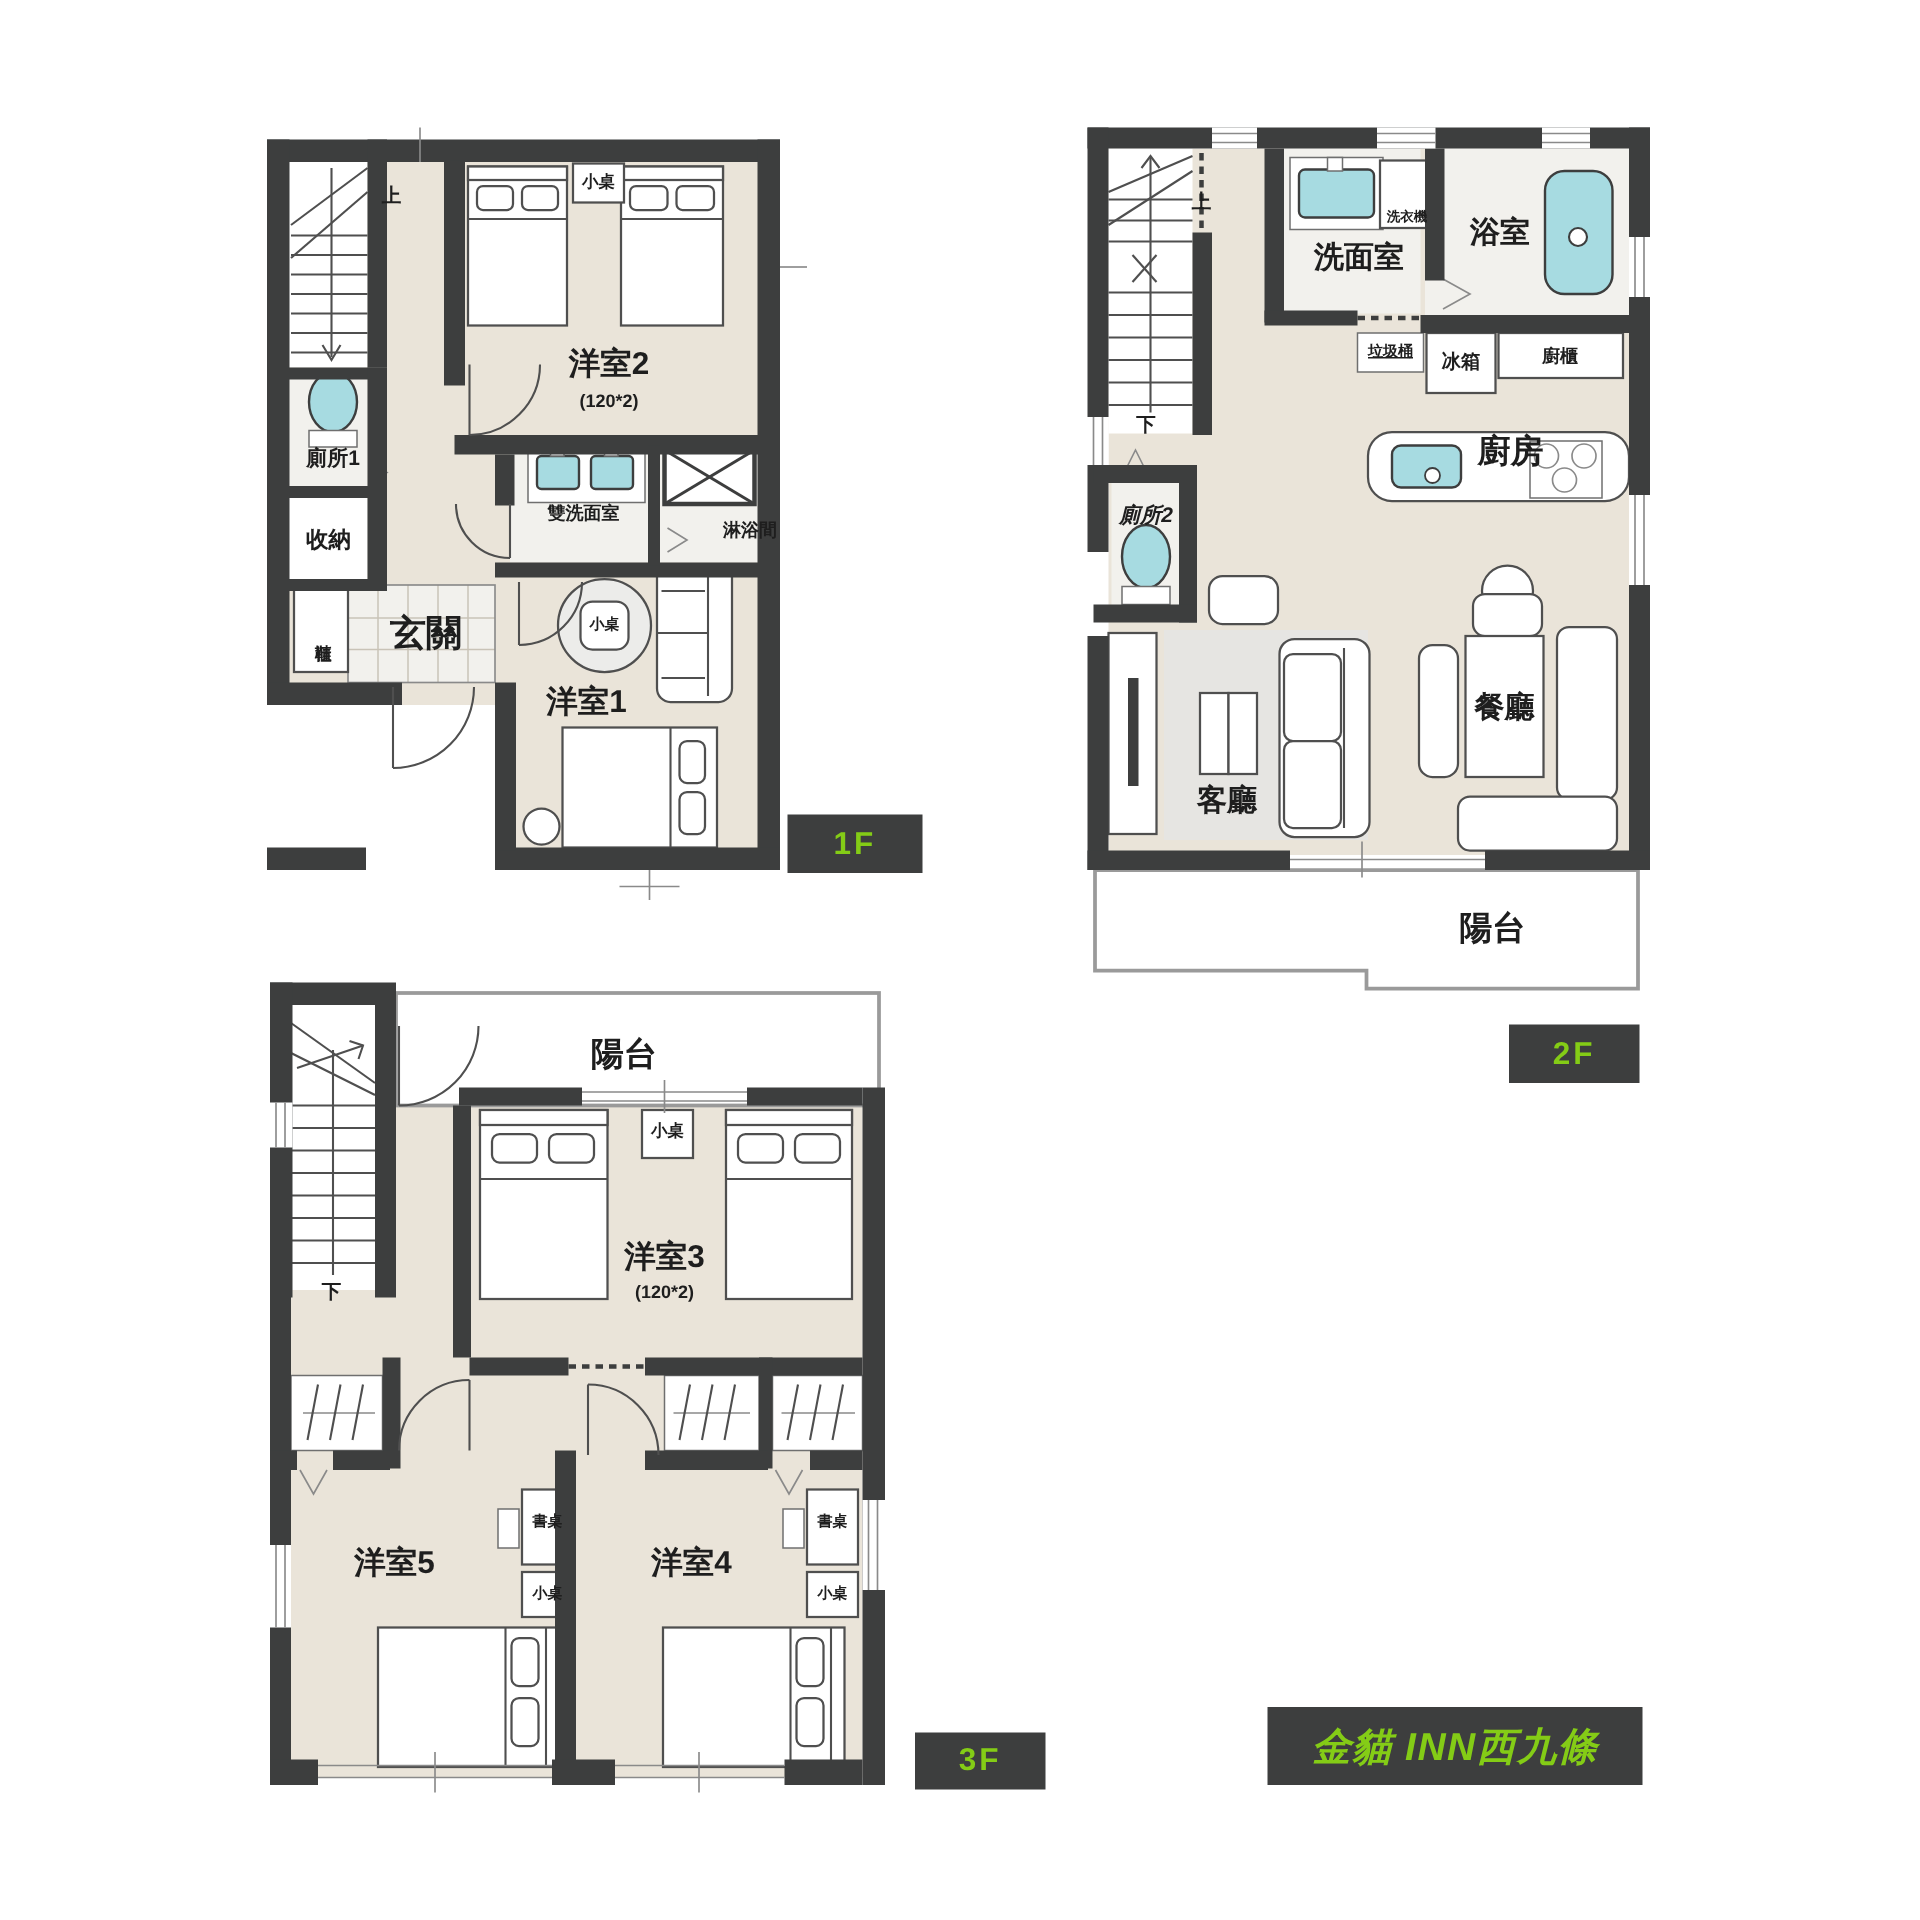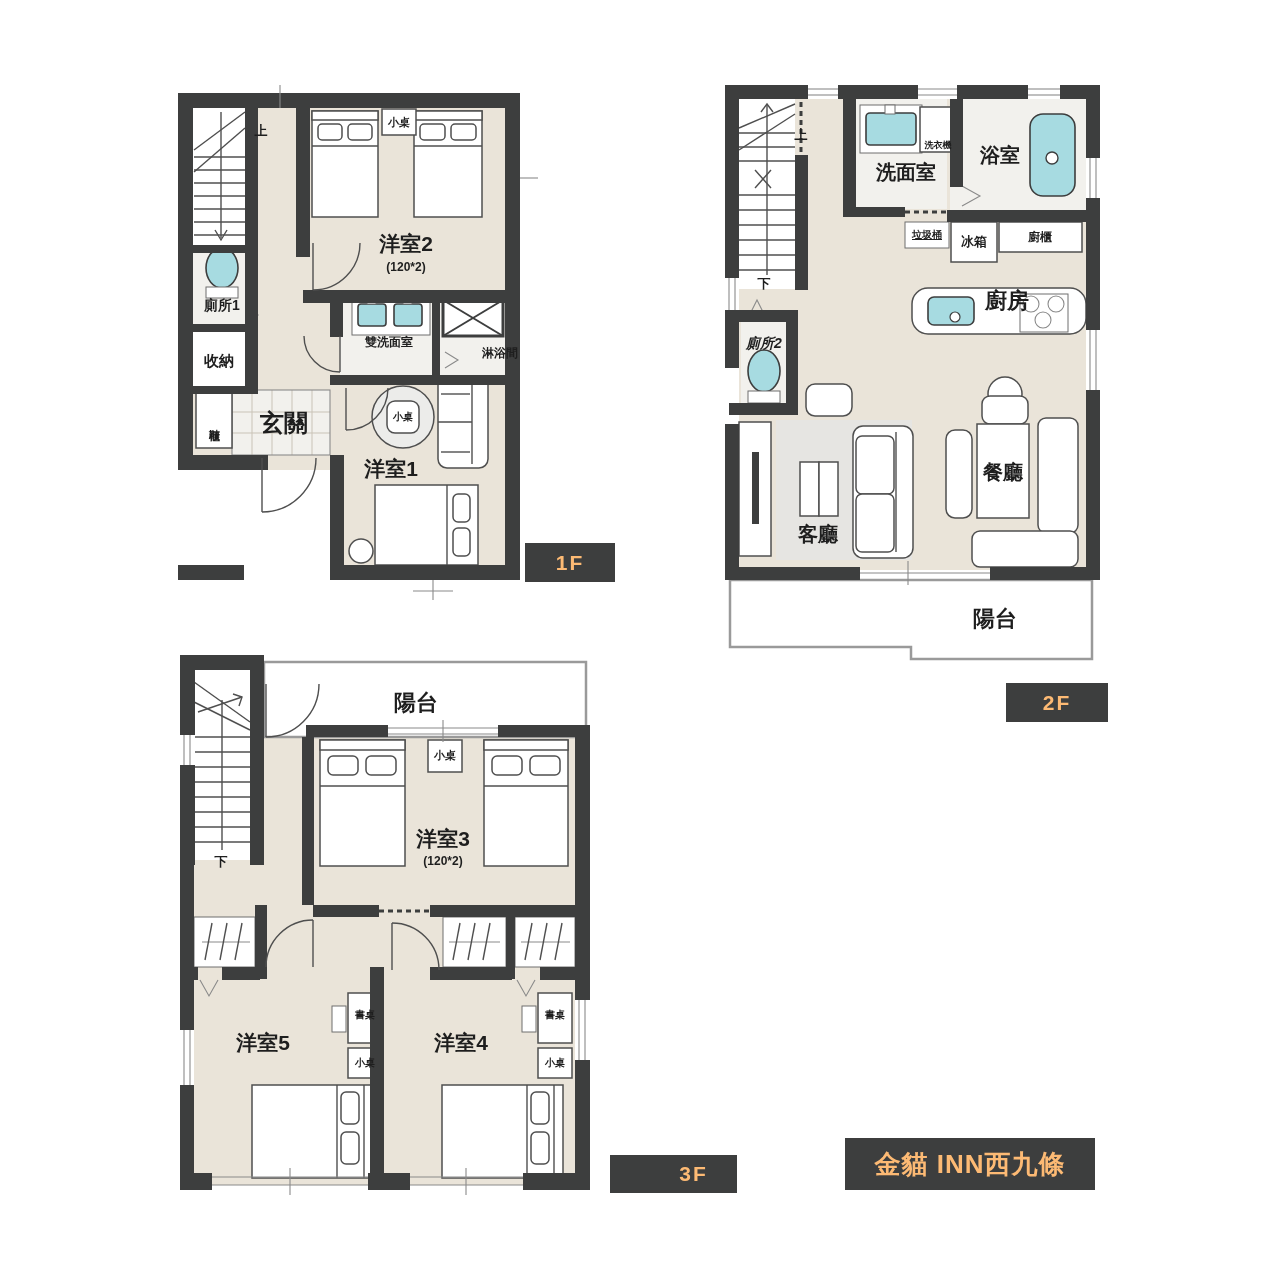--- a/index.html
+++ b/index.html
@@ -12,21 +12,21 @@
   .furn{fill:#ffffff;stroke:#4f4f4f;stroke-width:1.5;}
   .furnthin{fill:#ffffff;stroke:#6f6f6f;stroke-width:1;}
   .fix{fill:#a7dbe1;stroke:#3d3e3e;stroke-width:1.6;}
   .ln{stroke:#4f4f4f;stroke-width:1.4;fill:none;}
   .thin{stroke:#8a8a8a;stroke-width:1.1;fill:none;}
   .rail{fill:#ffffff;stroke:#9a9a9a;stroke-width:2.5;}
   .tile{stroke:#c9c3b7;stroke-width:1;}
   .dash{stroke:#3d3e3e;stroke-width:3;stroke-dasharray:5 4;fill:none;}
   .lbl{position:absolute;transform:translate(-50%,-50%);font-weight:700;color:#1e1e1e;white-space:nowrap;line-height:1;}
   .vert{writing-mode:vertical-rl;letter-spacing:1px;}
-  .tag{position:absolute;background:#3d3e3e;color:#fdba74;display:flex;align-items:center;justify-content:center;font-weight:700;letter-spacing:2px;}
+  .tag{position:absolute;background:#3d3e3e;color:#84cc16;display:flex;align-items:center;justify-content:center;font-weight:700;letter-spacing:2px;}
 </style>
 </head>
 <body>
 
 <svg width="1280" height="1280" viewBox="0 0 1280 1280">
 
   <g>
 
     <path class="floor" d="M192 107 H506 V566 H330 V470 H192 Z"></path>
     <rect class="white" x="192" y="107" width="53" height="138"></rect>
@@ -442,28 +442,28 @@
 <div class="lbl small" style="left:938px;top:128px;font-size:9px;margin-top:17px;">洗衣機</div>
 <div class="lbl" style="left:1000px;top:155px;font-size:20px;">浴室</div>
 <div class="lbl small" style="left:927px;top:235px;font-size:10px;text-decoration:underline;">垃圾桶</div>
 <div class="lbl small" style="left:974px;top:241px;font-size:13px;">冰箱</div>
 <div class="lbl small" style="left:1040px;top:237px;font-size:12px;">廚櫃</div>
 <div class="lbl" style="left:1007px;top:268px;font-size:22px;margin-top:33px;">廚房</div>
 <div class="lbl small" style="left:764px;top:343px;font-size:14px;font-style:italic;">廁所2</div>
 <div class="lbl" style="left:818px;top:534px;font-size:20px;">客廳</div>
 <div class="lbl" style="left:1003px;top:472px;font-size:20px;">餐廳</div>
 <div class="lbl" style="left:995px;top:619px;font-size:22px;">陽台</div>
-<div class="tag" style="left:1006px;top:683px;width:102px;height:39px;font-size:21px;text-align:right;">2F</div>
+<div class="tag" style="left:1006px;top:683px;width:87px;height:39px;font-size:21px;text-align:right;">2F</div>
 
 <div class="lbl" style="left:416px;top:703px;font-size:22px;">陽台</div>
 <div class="lbl" style="left:221px;top:861px;font-size:13px;">下</div>
 <div class="lbl small" style="left:445px;top:755px;font-size:11px;">小桌</div>
 <div class="lbl" style="left:443px;top:838px;font-size:21px;">洋室3</div>
 <div class="lbl small" style="left:443px;top:861px;font-size:12px;">(120*2)</div>
 <div class="lbl" style="left:263px;top:1042px;font-size:21px;">洋室5</div>
 <div class="lbl small" style="left:365px;top:1015px;font-size:10px;">書桌</div>
 <div class="lbl small" style="left:365px;top:1063px;font-size:10px;">小桌</div>
 <div class="lbl" style="left:461px;top:1042px;font-size:21px;">洋室4</div>
 <div class="lbl small" style="left:555px;top:1015px;font-size:10px;">書桌</div>
 <div class="lbl small" style="left:555px;top:1063px;font-size:10px;">小桌</div>
-<div class="tag" style="left:610px;top:1155px;width:87px;height:38px;font-size:21px;padding-left:40px;">3F</div>
-
-<div class="tag" style="left:845px;top:1138px;width:250px;height:52px;font-size:26px;letter-spacing:1px;">金貓 INN西九條</div>
+<div class="tag" style="left:610px;top:1155px;width:87px;height:38px;font-size:21px;">3F</div>
+
+<div class="tag" style="left:845px;top:1138px;width:250px;height:52px;font-size:26px;letter-spacing:1px;font-style:italic;">金貓 INN西九條</div>
 
 </body></html>

